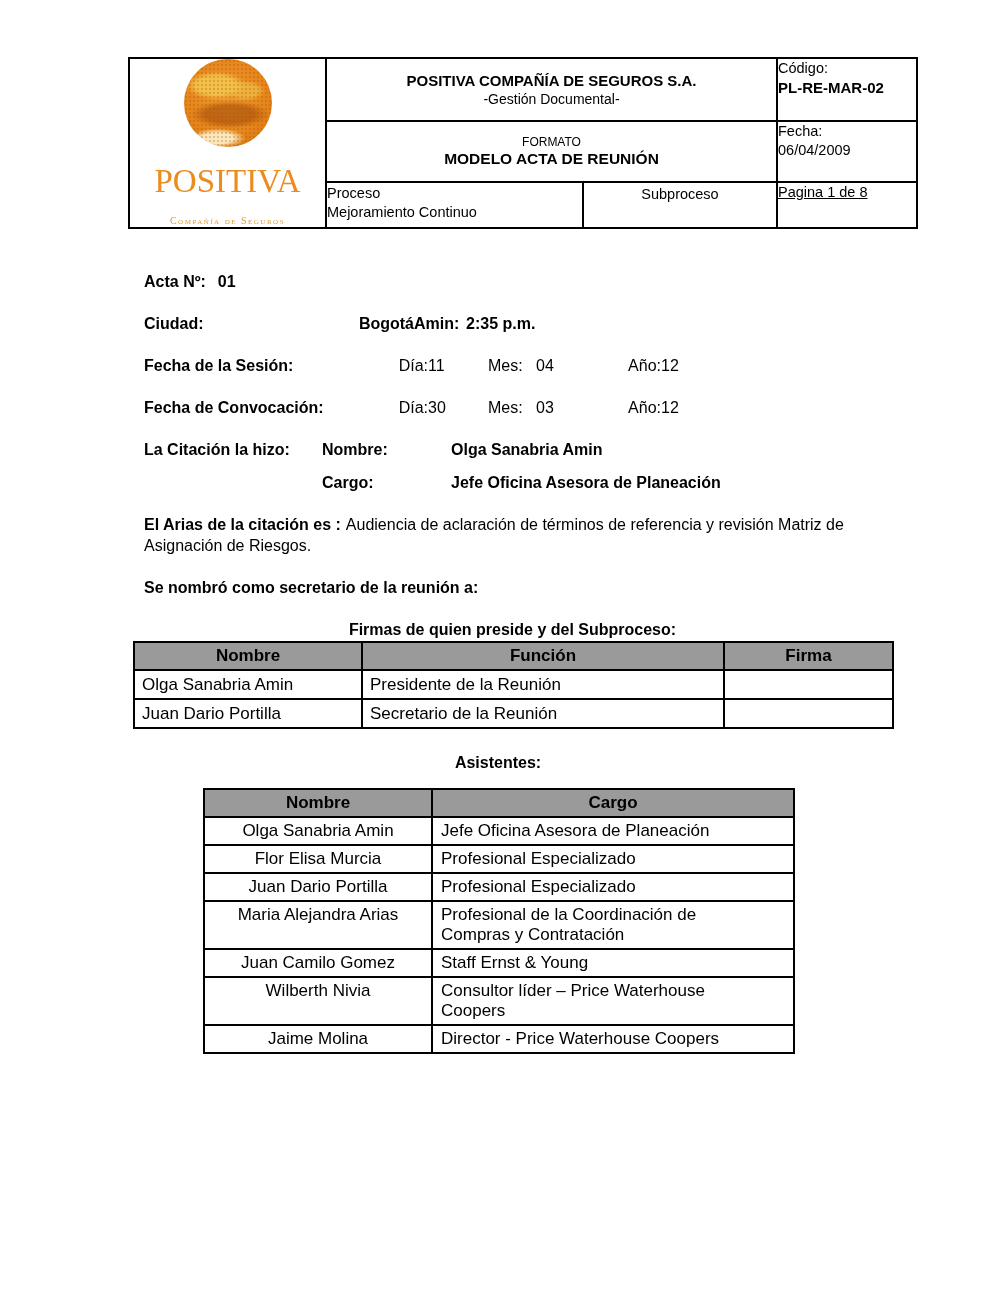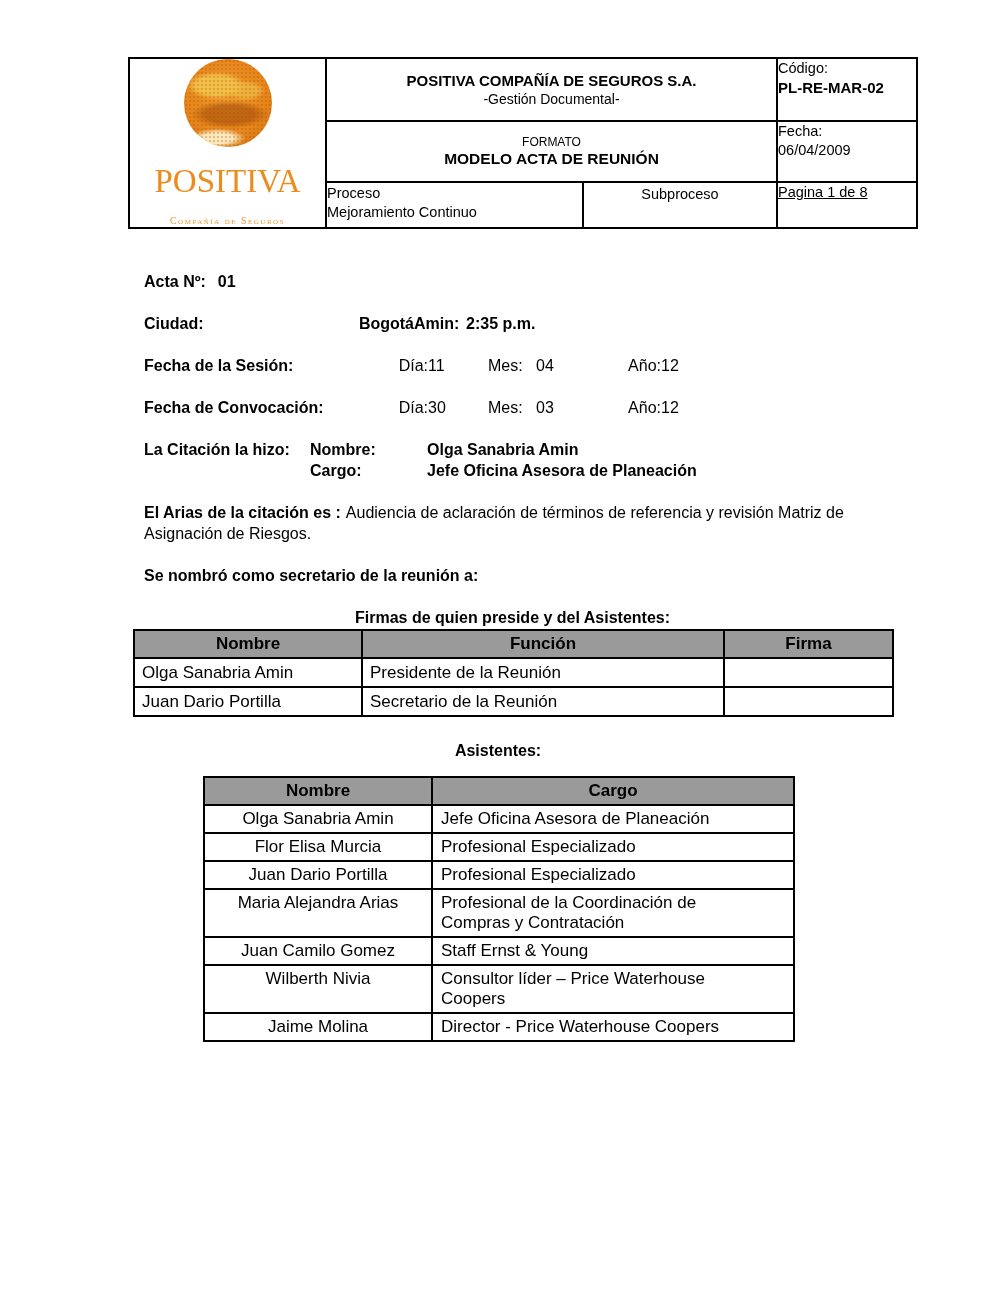--- a/index.html
+++ b/index.html
@@ -61,21 +61,21 @@
 
   
   .docbody { margin:42px 0 0 144px; width:726px; font-size:16px; line-height:21px; }
   .line { margin-top:21px; }
   .line:first-child { margin-top:0; }
   .bold { font-weight:bold; }
   .ib { display:inline-block; }
   .w62{width:62px;} .w208{width:208px;text-align:right;} .w52{width:52px;}
   .w227{width:227px;} .w57{width:57px;text-align:right;} .w60{width:60px;} .w48{width:48px;} .w68{width:68px;}
   .acta-val { margin-left:12px; }
-  .citation-grid { display:grid; grid-template-columns:166px 117px auto; font-weight:bold; }
+  .citation-grid { display:grid; grid-template-columns:166px 117px auto; font-weight:bold;gap:12px; }
   .motive-text { margin-left:5px; }
 
   
   .tbl-title { font-weight:bold; font-size:16px; line-height:21px; text-align:center; }
   .t1-title { margin:21px 0 1px 133px; width:759px; }
   .t2-title { margin:23px 0 0 203px; width:590px; }
   table.doc-tbl { border-collapse:collapse; table-layout:fixed; font-size:17px; }
   table.doc-tbl th, table.doc-tbl td { border:2px solid #000; }
   table.doc-tbl th {
     background:#9a9a9a; font-weight:bold; text-align:center;
@@ -167,21 +167,21 @@
       <span>Jefe Oficina Asesora de Planeación</span>
     </div>
 
     <div class="line">
       <span class="bold">El Arias de la citación es :</span><span class="motive-text">Audiencia de aclaración de términos de referencia y revisión Matriz de Asignación de Riesgos.</span>
     </div>
 
     <div class="line bold">Se nombró como secretario de la reunión a:</div>
   </div>
 
-  <div class="tbl-title t1-title">Firmas de quien preside y del Asistentes:</div>
+  <div class="tbl-title t1-title">Firmas de quien preside y del Subproceso:</div>
   <table class="doc-tbl t1">
     <colgroup>
         <col style="width:228px">
         <col style="width:362px">
         <col style="width:169px">
       </colgroup>
     <thead>
       <tr>
         <th>Nombre</th>
         <th>Función</th>

